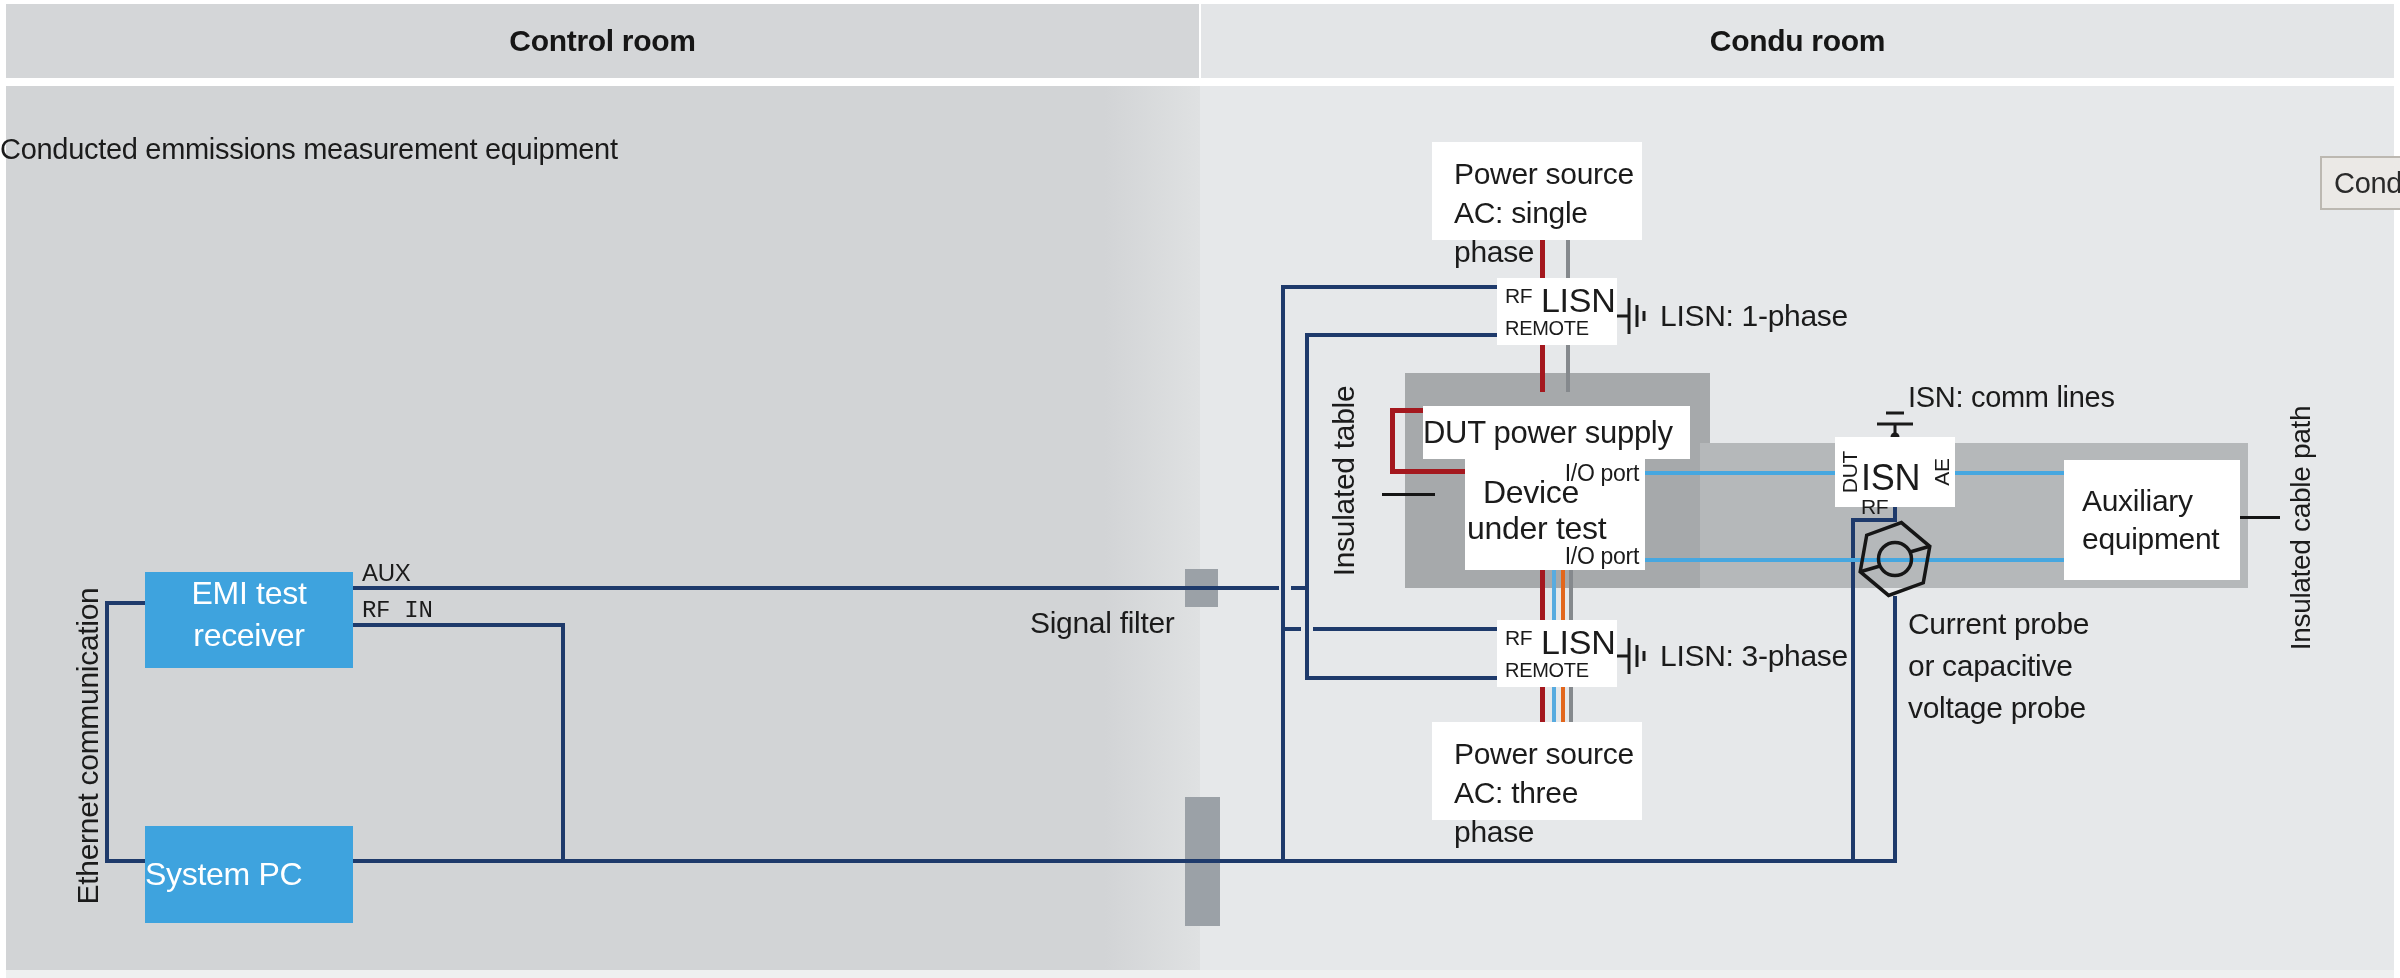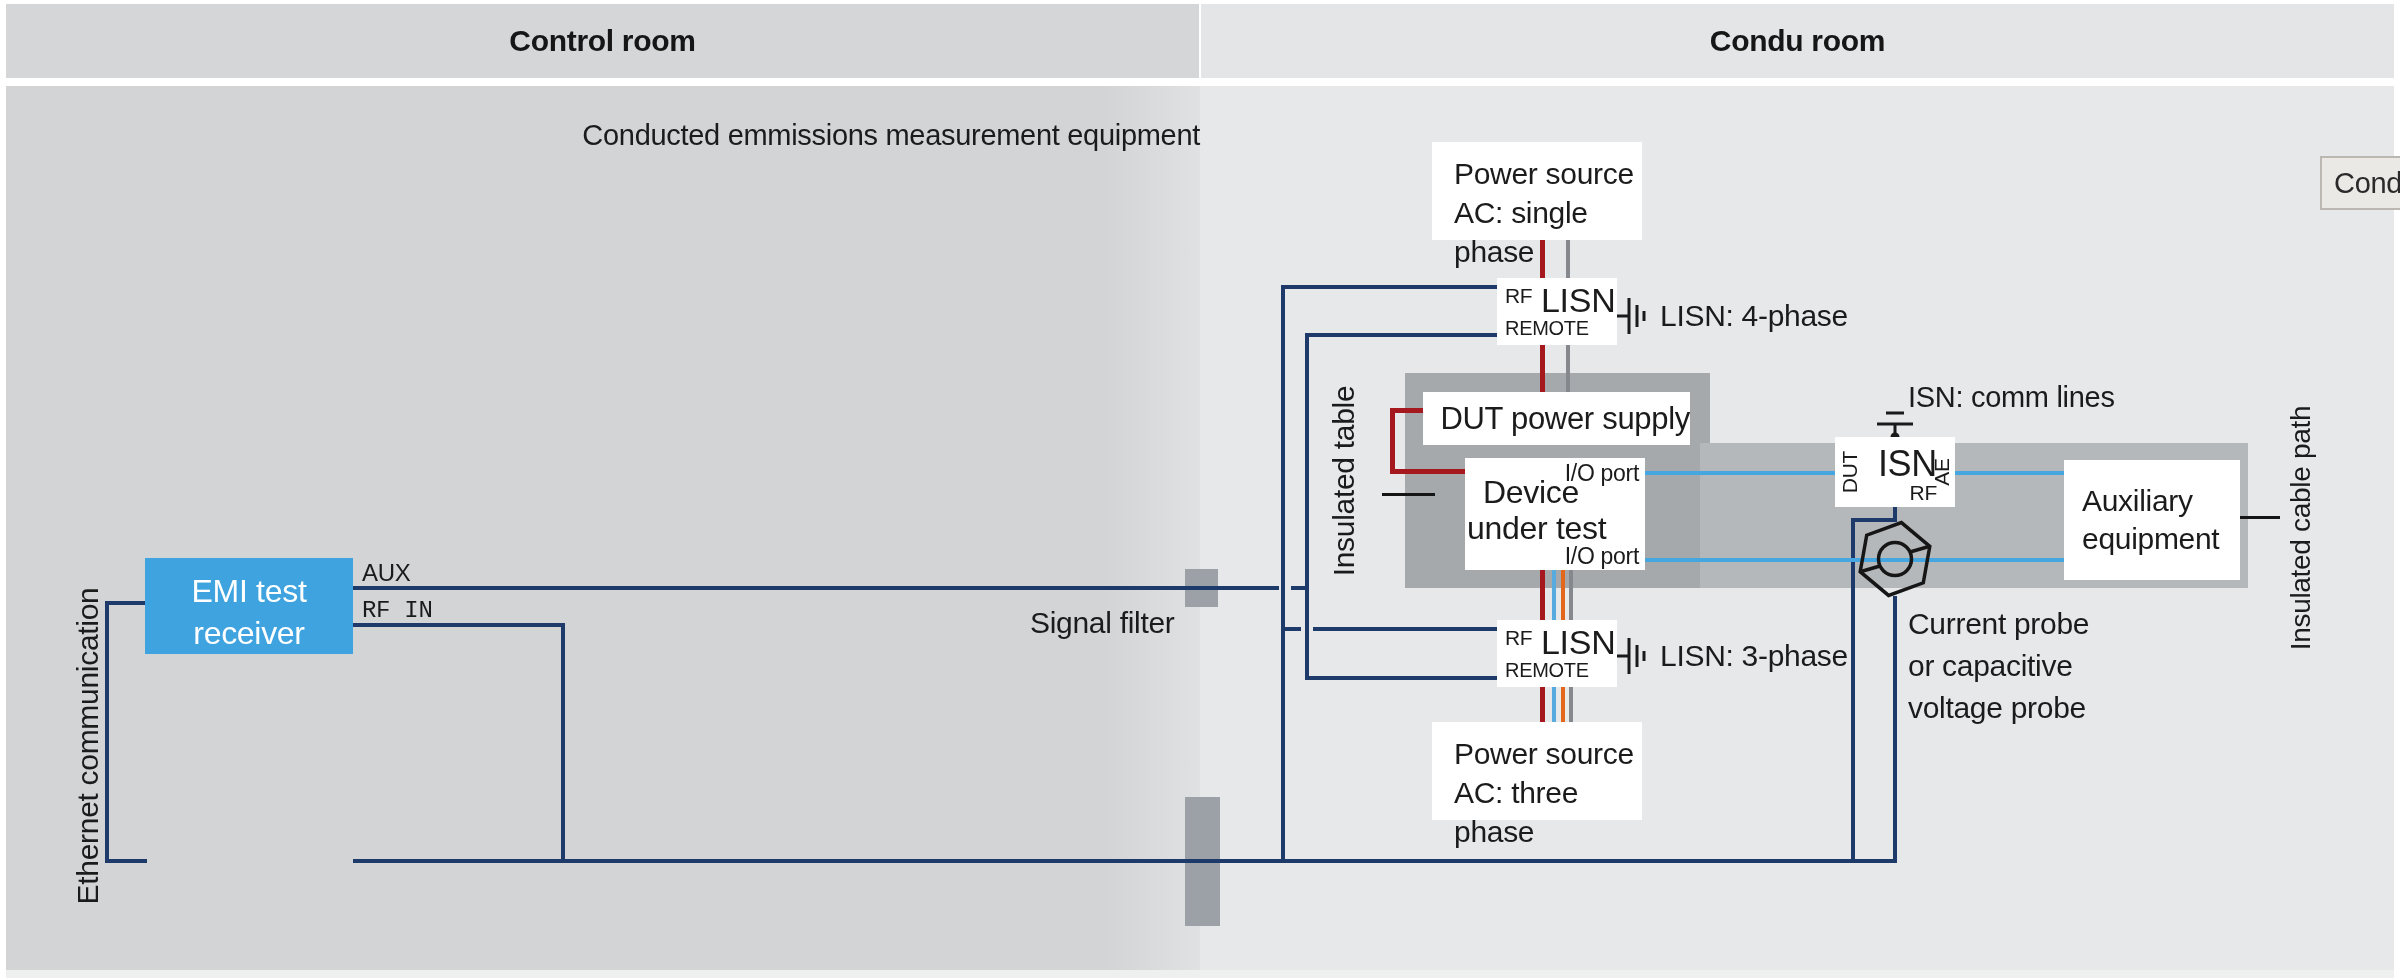--- a/index.html
+++ b/index.html
@@ -6,21 +6,21 @@
   .stage{
     position:relative;width:2400px;height:978px;background:#fff;
     font-family:"Liberation Sans",sans-serif;color:#1b1b1b;
     overflow:hidden;letter-spacing:-0.3px;
   }
   .abs{position:absolute;}
   .ln{position:absolute;background:var(--navy,#1e3a6b);}
   .cm{position:absolute;background:var(--comm_blue,#46a7e0);}
   .rd{position:absolute;background:var(--wire_red,#a4181e);}
   .wbox{position:absolute;background:#ffffff;}
-  .ctr{display:flex;align-items:center;justify-content:flex-end;text-align:center;}
+  .ctr{display:flex;align-items:center;justify-content:flex-start;text-align:center;margin-top:14px;}
   .vtext{position:absolute;transform:translate(-50%,-50%) rotate(-90deg);white-space:nowrap;}
   .hdr{position:absolute;top:4px;height:74px;display:flex;align-items:center;justify-content:center;
        font-weight:bold;font-size:30px;color:#161616;}
   .lbl{position:absolute;white-space:nowrap;}
   svg{position:absolute;overflow:visible;}
 </style>
 </head>
 <body>
 
 <div class="stage">
@@ -117,20 +117,23 @@
       <circle cx="42" cy="40" r="16.5"></circle>
       <line x1="57" y1="33" x2="76.8" y2="27.3"></line>
       <line x1="27" y1="47" x2="7.2" y2="52.7"></line>
     </g>
   </svg>
 
   <div class="abs ctr" style="left:145px;top:558px;width:208px;height:96px;background:var(--box_blue,#3ea3de);color:#fff;font-size:32px;line-height:42px;flex-direction:column;">
     <span>EMI test</span>
     <span>receiver</span>
   </div>
+  <div class="abs ctr" style="left:145px;top:812px;width:208px;height:97px;background:var(--box_blue,#3ea3de);color:#fff;font-size:32px;">
+    <span>System PC</span>
+  </div>
 
   <div class="wbox" style="left:1432px;top:142px;width:210px;height:98px;font-size:30px;line-height:39px;padding:0;">
     <div class="abs" style="left:22px;top:12px;">
       <div>Power source</div>
       <div>AC: single phase</div>
     </div>
   </div>
 
   <div class="wbox" style="left:1497px;top:278px;width:120px;height:67px;">
     <span class="abs" style="left:8px;top:6px;font-size:21px;">RF</span>
@@ -180,21 +183,21 @@
     <span>Conducted emmissions measurement equipment</span>
   </div>
 
   <div class="vtext" style="left:88px;top:746px;font-size:30px;">Ethernet communication</div>
 
   <span class="lbl" style="left:362px;top:559px;font-size:24px;">AUX</span>
   <span class="lbl" style="left:362px;top:597px;font-size:24px;font-family:Liberation Mono, monospace;">RF IN</span>
 
   <span class="lbl" style="left:1030px;top:606px;font-size:30px;">Signal filter</span>
 
-  <span class="lbl" style="left:1660px;top:299px;font-size:30px;">LISN: 4-phase</span>
+  <span class="lbl" style="left:1660px;top:299px;font-size:30px;">LISN: 1-phase</span>
   <span class="lbl" style="left:1660px;top:639px;font-size:30px;">LISN: 3-phase</span>
 
   <div class="vtext" style="left:1344px;top:481px;font-size:30px;">Insulated table</div>
 
   <span class="lbl" style="left:1908px;top:381px;font-size:29px;">ISN: comm lines</span>
 
   <div class="lbl" style="left:1908px;top:603px;font-size:30px;line-height:42px;">
     <div>Current probe</div>
     <div>or capacitive</div>
     <div>voltage probe</div>

